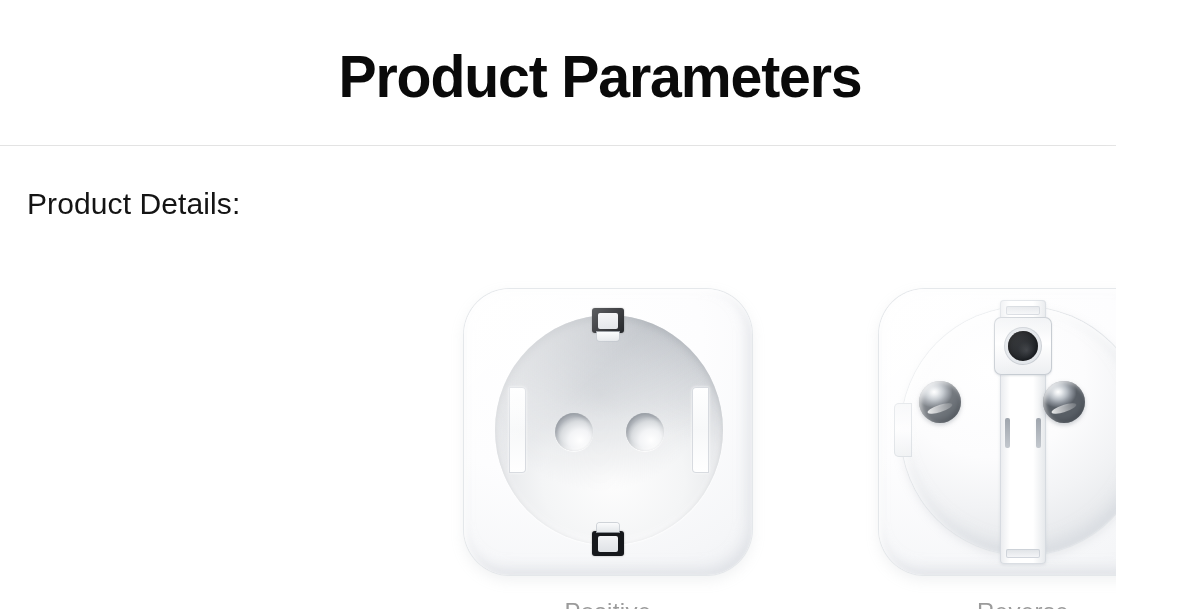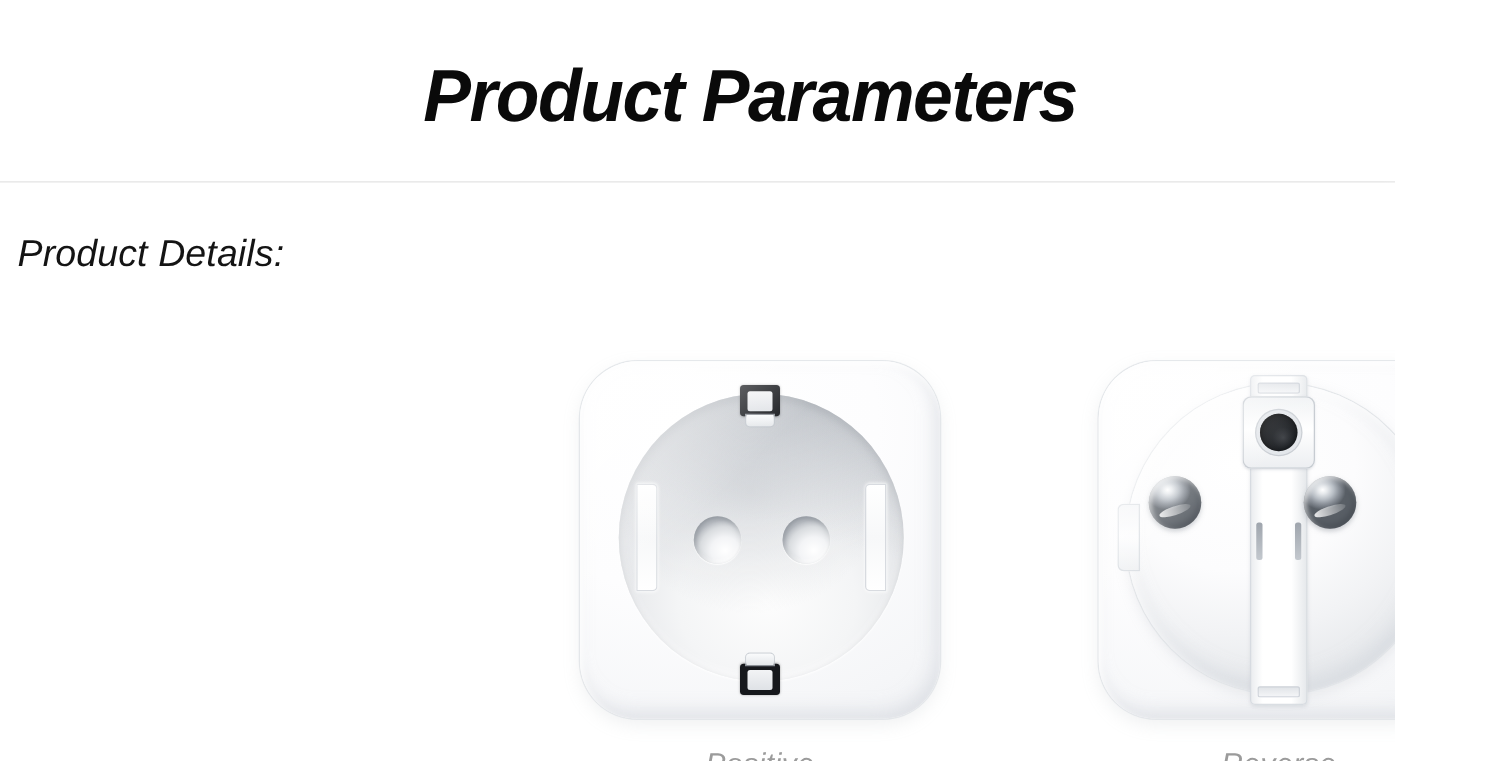--- a/index.html
+++ b/index.html
@@ -11,21 +11,20 @@
   body {
     font-family: "Liberation Sans", sans-serif;
     -webkit-font-smoothing: antialiased;
   }
   .page {
     position: relative;
     width: 1116px;
     height: 609px;
     background: #ffffff;
     overflow: hidden;
-    font-style: italic;
   }
 
   
   .page-title {
     position: absolute;
     left: 0;
     top: 2px;
     width: 1200px;
     text-align: center;
     font-family: "Liberation Sans", sans-serif;
@@ -43,21 +42,21 @@
     left: 0;
     top: 145px;
     width: 1200px;
     height: 1px;
     background: linear-gradient(to right, #e3e3e3 0%, #e3e3e3 92%, #f2f2f2 99%, #ffffff 100%);
   }
 
   
   .section-label {
     position: absolute;
-    left: 14px;
+    left: 27px;
     top: 185px;
     font-size: 30px;
     font-weight: normal;
     color: #141414;
     letter-spacing: 0.1px;
     line-height: 38px;
     white-space: nowrap;
   }
 
   

